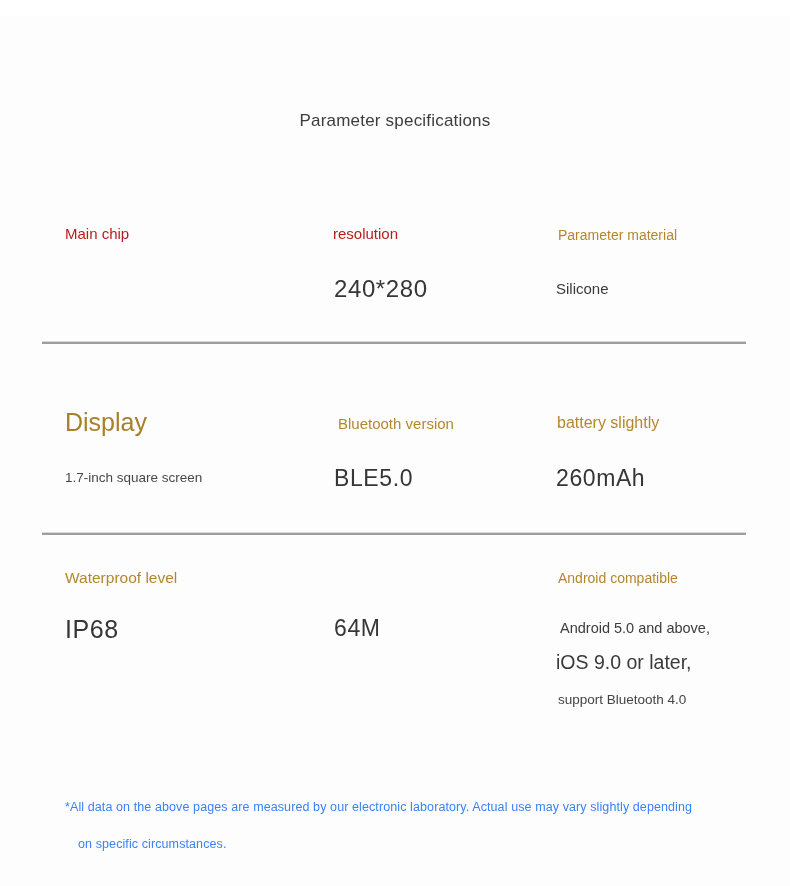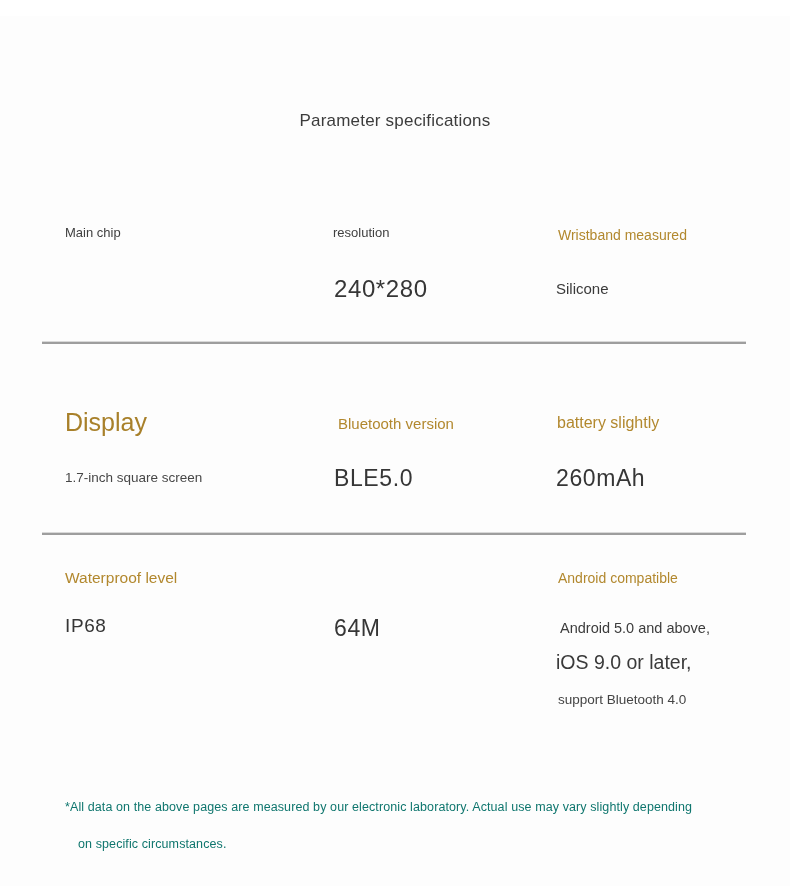--- a/index.html
+++ b/index.html
@@ -22,78 +22,78 @@
     left: 0; right: 0; top: 95px;
     text-align: center;
     font-size: 17px;
     font-weight: 500;
     color: #3c3c3c;
     letter-spacing: 0.2px;
   }
 
   
   .label-lg   { font-size: 25px; font-weight: 500; color: #a8802a; }   
-  .label-md   { font-size: 13px; font-weight: 500; color: #404040; text-align: right; } 
+  .label-md   { font-size: 15px; font-weight: 500; color: #b91c1c; text-align: right; } 
   .label-sm   { font-size: 15px; font-weight: 500; color: #b2882e; }   
 
   
   .value-lg   { font-size: 24px; color: #363636; letter-spacing: 0.6px; }
   .value-md   { font-size: 15px; color: #3a3a3a; }
   .value-sm   { font-size: 13.5px; color: #474747; }
 
   .divider {
     position: absolute;
     left: 42px;
     width: 704px;
     height: 2px;
     background: #9e9e9e;
     border-top: 1px solid #d9d9d9;
   }
 
   .footnote {
     font-size: 12.5px;
-    color: #0f766e;
+    color: #3b82f6;
     letter-spacing: 0.1px;
   }
 
   
   .col1 { left: 65px; }
   .col2 { left: 334px; }
   .col3 { left: 557px; }
 </style>
 </head>
 <body>
 
 <div class="page">
 
   <div class="abs page-title">Parameter specifications</div>
 
   <div class="abs col1 label-md" style="top:209px">Main chip</div>
 
   <div class="abs col2 label-md" style="top:209px; left:333px">resolution</div>
   <div class="abs col2 value-lg" style="top:259px">240*280</div>
 
-  <div class="abs col3 label-sm" style="top:211px; left:558px; font-size:14px">Wristband measured</div>
+  <div class="abs col3 label-sm" style="top:211px; left:558px; font-size:14px">Parameter material</div>
   <div class="abs col3 value-md" style="top:264px; left:556px">Silicone</div>
 
   <div class="divider" style="top:325px"></div>
 
   <div class="abs col1 label-lg" style="top:392px">Display</div>
   <div class="abs col1 value-sm" style="top:454px">1.7-inch square screen</div>
 
   <div class="abs label-sm" style="top:399px; left:338px">Bluetooth version</div>
   <div class="abs col2 value-lg" style="top:449px; font-size:23px">BLE5.0</div>
 
   <div class="abs col3 label-sm" style="top:398px; font-size:16px">battery slightly</div>
   <div class="abs col3 value-lg" style="top:449px; left:556px; font-size:23px">260mAh</div>
 
   <div class="divider" style="top:516px"></div>
 
   <div class="abs col1 label-sm" style="top:553px; font-size:15.5px">Waterproof level</div>
-  <div class="abs col1 value-lg" style="top:599px; font-size:19px">IP68</div>
+  <div class="abs col1 value-lg" style="top:599px; font-size:25px">IP68</div>
 
   <div class="abs col2 value-lg" style="top:599px; font-size:23px">64M</div>
 
   <div class="abs col3 label-sm" style="top:554px; left:558px; font-size:14px">Android compatible</div>
   <div class="abs" style="top:604px; left:560px; font-size:14.5px; color:#3c3c3c">Android 5.0 and above,</div>
   <div class="abs" style="top:635px; left:556px; font-size:19.5px; color:#3a3a3a">iOS 9.0 or later,</div>
   <div class="abs" style="top:676px; left:558px; font-size:13.5px; color:#444444">support Bluetooth 4.0</div>
 
   <div class="abs footnote" style="top:784px; left:65px">*All data on the above pages are measured by our electronic laboratory. Actual use may vary slightly depending</div>
   <div class="abs footnote" style="top:821px; left:78px">on specific circumstances.</div>

